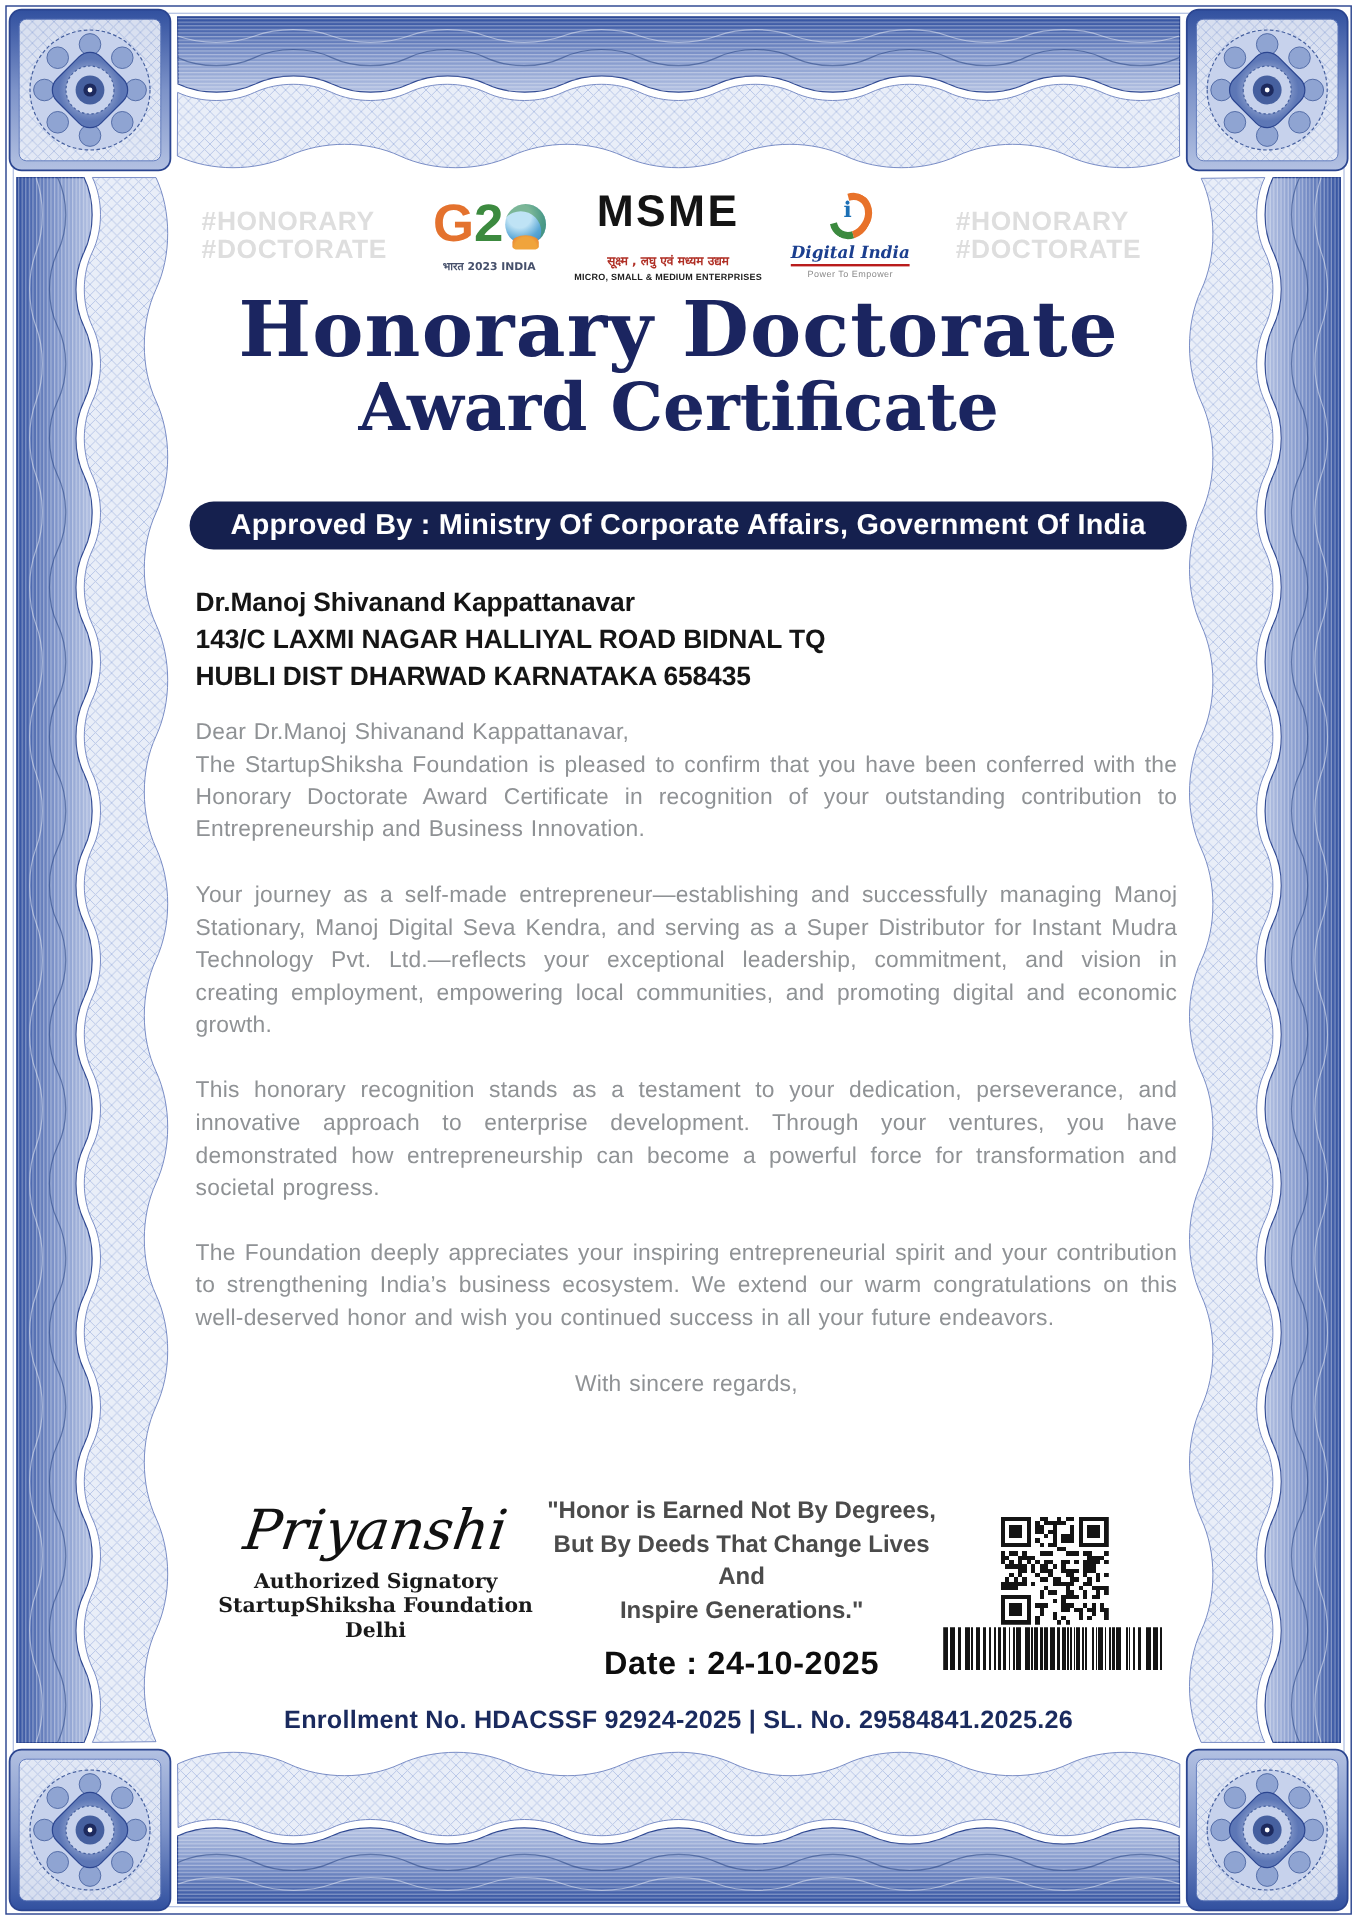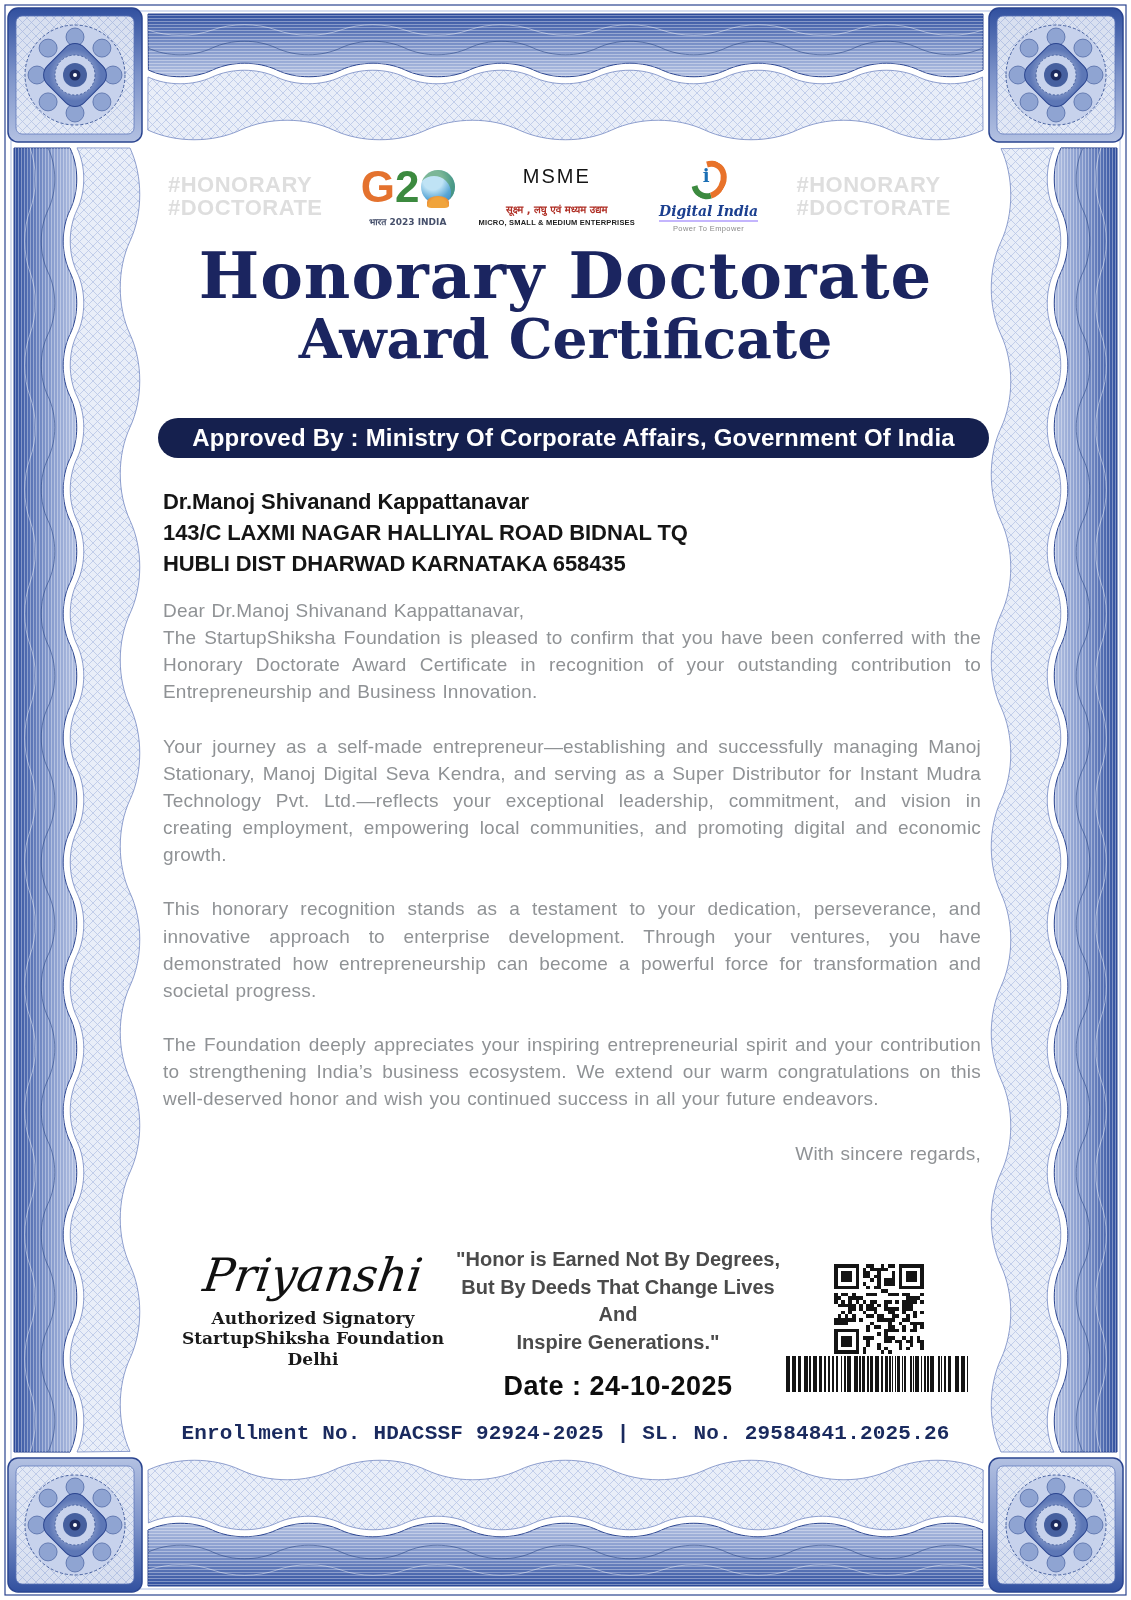--- a/index.html
+++ b/index.html
@@ -21,40 +21,40 @@
   .g20-g{color:#e4722e;}
   .g20-two{color:#3c8a3f;}
   .g20-globe{width:34px;height:34px;border-radius:50%;margin-left:1px;position:relative;
      background:radial-gradient(circle at 35% 30%,#bfe3f5 0 30%,#5aa7d6 60%,#2e7fb5 100%);
      box-shadow:inset -4px 6px 0 rgba(67,146,72,.55);}
   .g20-globe::after{content:"";position:absolute;left:6px;bottom:-4px;width:22px;height:12px;
      background:radial-gradient(ellipse at 50% 100%,#f0a43c 0 60%,#e4722e 100%);
      border-radius:50% 50% 20% 20%;}
   .g20-caption{font-family:"DejaVu Sans",sans-serif;font-size:9px;color:#46506b;margin-top:6px;font-weight:700;}
 
-  .msme-mark{font-weight:400;font-size:20px;letter-spacing:2px;color:#141414;line-height:1;
+  .msme-mark{font-weight:700;font-size:37px;letter-spacing:2px;color:#141414;line-height:1;
              font-stretch:condensed;}
   .msme-hindi{font-family:"DejaVu Sans",sans-serif;font-size:10px;font-weight:700;color:#b03026;margin-top:16px;}
   .msme-caption{font-size:7.5px;font-weight:700;color:#222;margin-top:2px;letter-spacing:.2px;}
 
   .skill-monitor{width:22px;height:16px;border:2.5px solid #1b3f8f;border-radius:2px;display:block;
      position:relative;background:#fff;margin:0 auto;}
   .skill-monitor::before{content:"";position:absolute;left:7px;top:2px;width:6px;height:6px;
      border-radius:50%;background:#1b3f8f;}
   .skill-monitor::after{content:"";position:absolute;left:5px;bottom:-7px;width:10px;height:3px;background:#1b3f8f;}
   .skill-name{font-weight:800;font-size:21px;color:#1b3f8f;margin-top:9px;line-height:1;}
   .skill-name .red{color:#e63329;}
   .skill-caption{font-family:"DejaVu Sans",sans-serif;font-size:8px;color:#333;font-weight:700;margin-top:3px;}
 
   .d-arc{width:22px;height:28px;border:6px solid;display:block;border-radius:50%;
      border-color:#e8722a #e8722a #3c8a3f rgba(0,0,0,0);transform:rotate(30deg);position:relative;}
   .d-arc::after{content:"i";position:absolute;left:3px;top:1px;transform:rotate(-30deg);
      color:#1b6fb5;font-weight:900;font-size:18px;font-family:"DejaVu Serif",serif;}
   .digital-name{font-family:"DejaVu Serif",serif;font-style:italic;font-weight:700;font-size:14px;
-     color:#1b3f8f;border-bottom:2px solid #c4b5fd;padding-bottom:1px;margin-top:3px;}
+     color:#1b3f8f;border-bottom:2px solid #b91c1c;padding-bottom:1px;margin-top:3px;}
   .digital-caption{font-size:7.5px;color:#8a8a8a;margin-top:2px;letter-spacing:.4px;}
 
   
   .title-block{position:absolute;top:242px;left:0;right:0;text-align:center;
      font-family:"DejaVu Serif",serif;font-weight:800;color:var(--navy,#1b2560);}
   .title-line1{font-size:64px;line-height:1.05;letter-spacing:1px;}
   .title-line2{font-size:55px;line-height:1.1;}
 
   
   .banner{position:absolute;top:418px;left:16px;right:0;text-align:center;}
@@ -63,39 +63,39 @@
 
   
   .recipient{position:absolute;top:487px;left:163px;color:#151515;font-weight:800;
      font-size:22px;line-height:1.4;letter-spacing:-.1px;}
 
   
   .letter{position:absolute;top:597px;left:163px;width:818px;color:var(--body-text,#8f9295);
      font-size:19px;line-height:1.43;text-align:justify;letter-spacing:.2px;word-spacing:1px;}
   .letter p{margin:0 0 27px 0;}
   .letter .salutation{margin-bottom:0;text-align:left;}
-  .letter .closing{text-align:right;margin-top:21px;}
+  .letter .closing{text-align:center;margin-top:21px;}
 
   
   .signature{position:absolute;left:168px;top:1252px;width:290px;text-align:center;}
   .sig-name{font-family:"DejaVu Serif",serif;font-style:italic;font-size:46px;color:#111;
      transform:skewX(-8deg);line-height:1;}
   .sig-role{font-family:"DejaVu Serif",serif;font-weight:700;font-size:17px;color:#1a1a1a;margin-top:10px;line-height:1.2;}
   .sig-org{font-family:"DejaVu Serif",serif;font-weight:700;font-size:17px;color:#1a1a1a;line-height:1.2;}
 
   .quote-block{position:absolute;left:448px;top:1246px;width:340px;text-align:center;
      font-weight:800;font-size:20px;line-height:1.38;color:var(--quote-gray,#4b4b4b);}
   .date-line{margin-top:12px;font-weight:800;font-size:27px;color:#0d0d0d;letter-spacing:.5px;}
 
   #qr-box{position:absolute;left:834px;top:1264px;width:90px;height:90px;}
   #barcode-box{position:absolute;left:786px;top:1356px;width:184px;height:36px;}
 
   
   .footer{position:absolute;top:1422px;left:0;right:0;text-align:center;
-     font-weight:800;font-size:21px;color:var(--footer-navy,#1a2a5e);letter-spacing:.2px;font-family:Liberation Mono, monospace;}
+     font-weight:800;font-size:21px;color:var(--footer-navy,#1a2a5e);letter-spacing:.2px;}
 </style>
 </head>
 <body>
 
 <div class="page">
   <svg id="border-svg" viewBox="0 0 1131 1600" width="1131" height="1600">
       <defs>
         <linearGradient id="gb" x1="0" y1="0" x2="0" y2="1">
           <stop offset="0" stop-color="#31509f"></stop>
           <stop offset="0.5" stop-color="#7d93c9"></stop>

